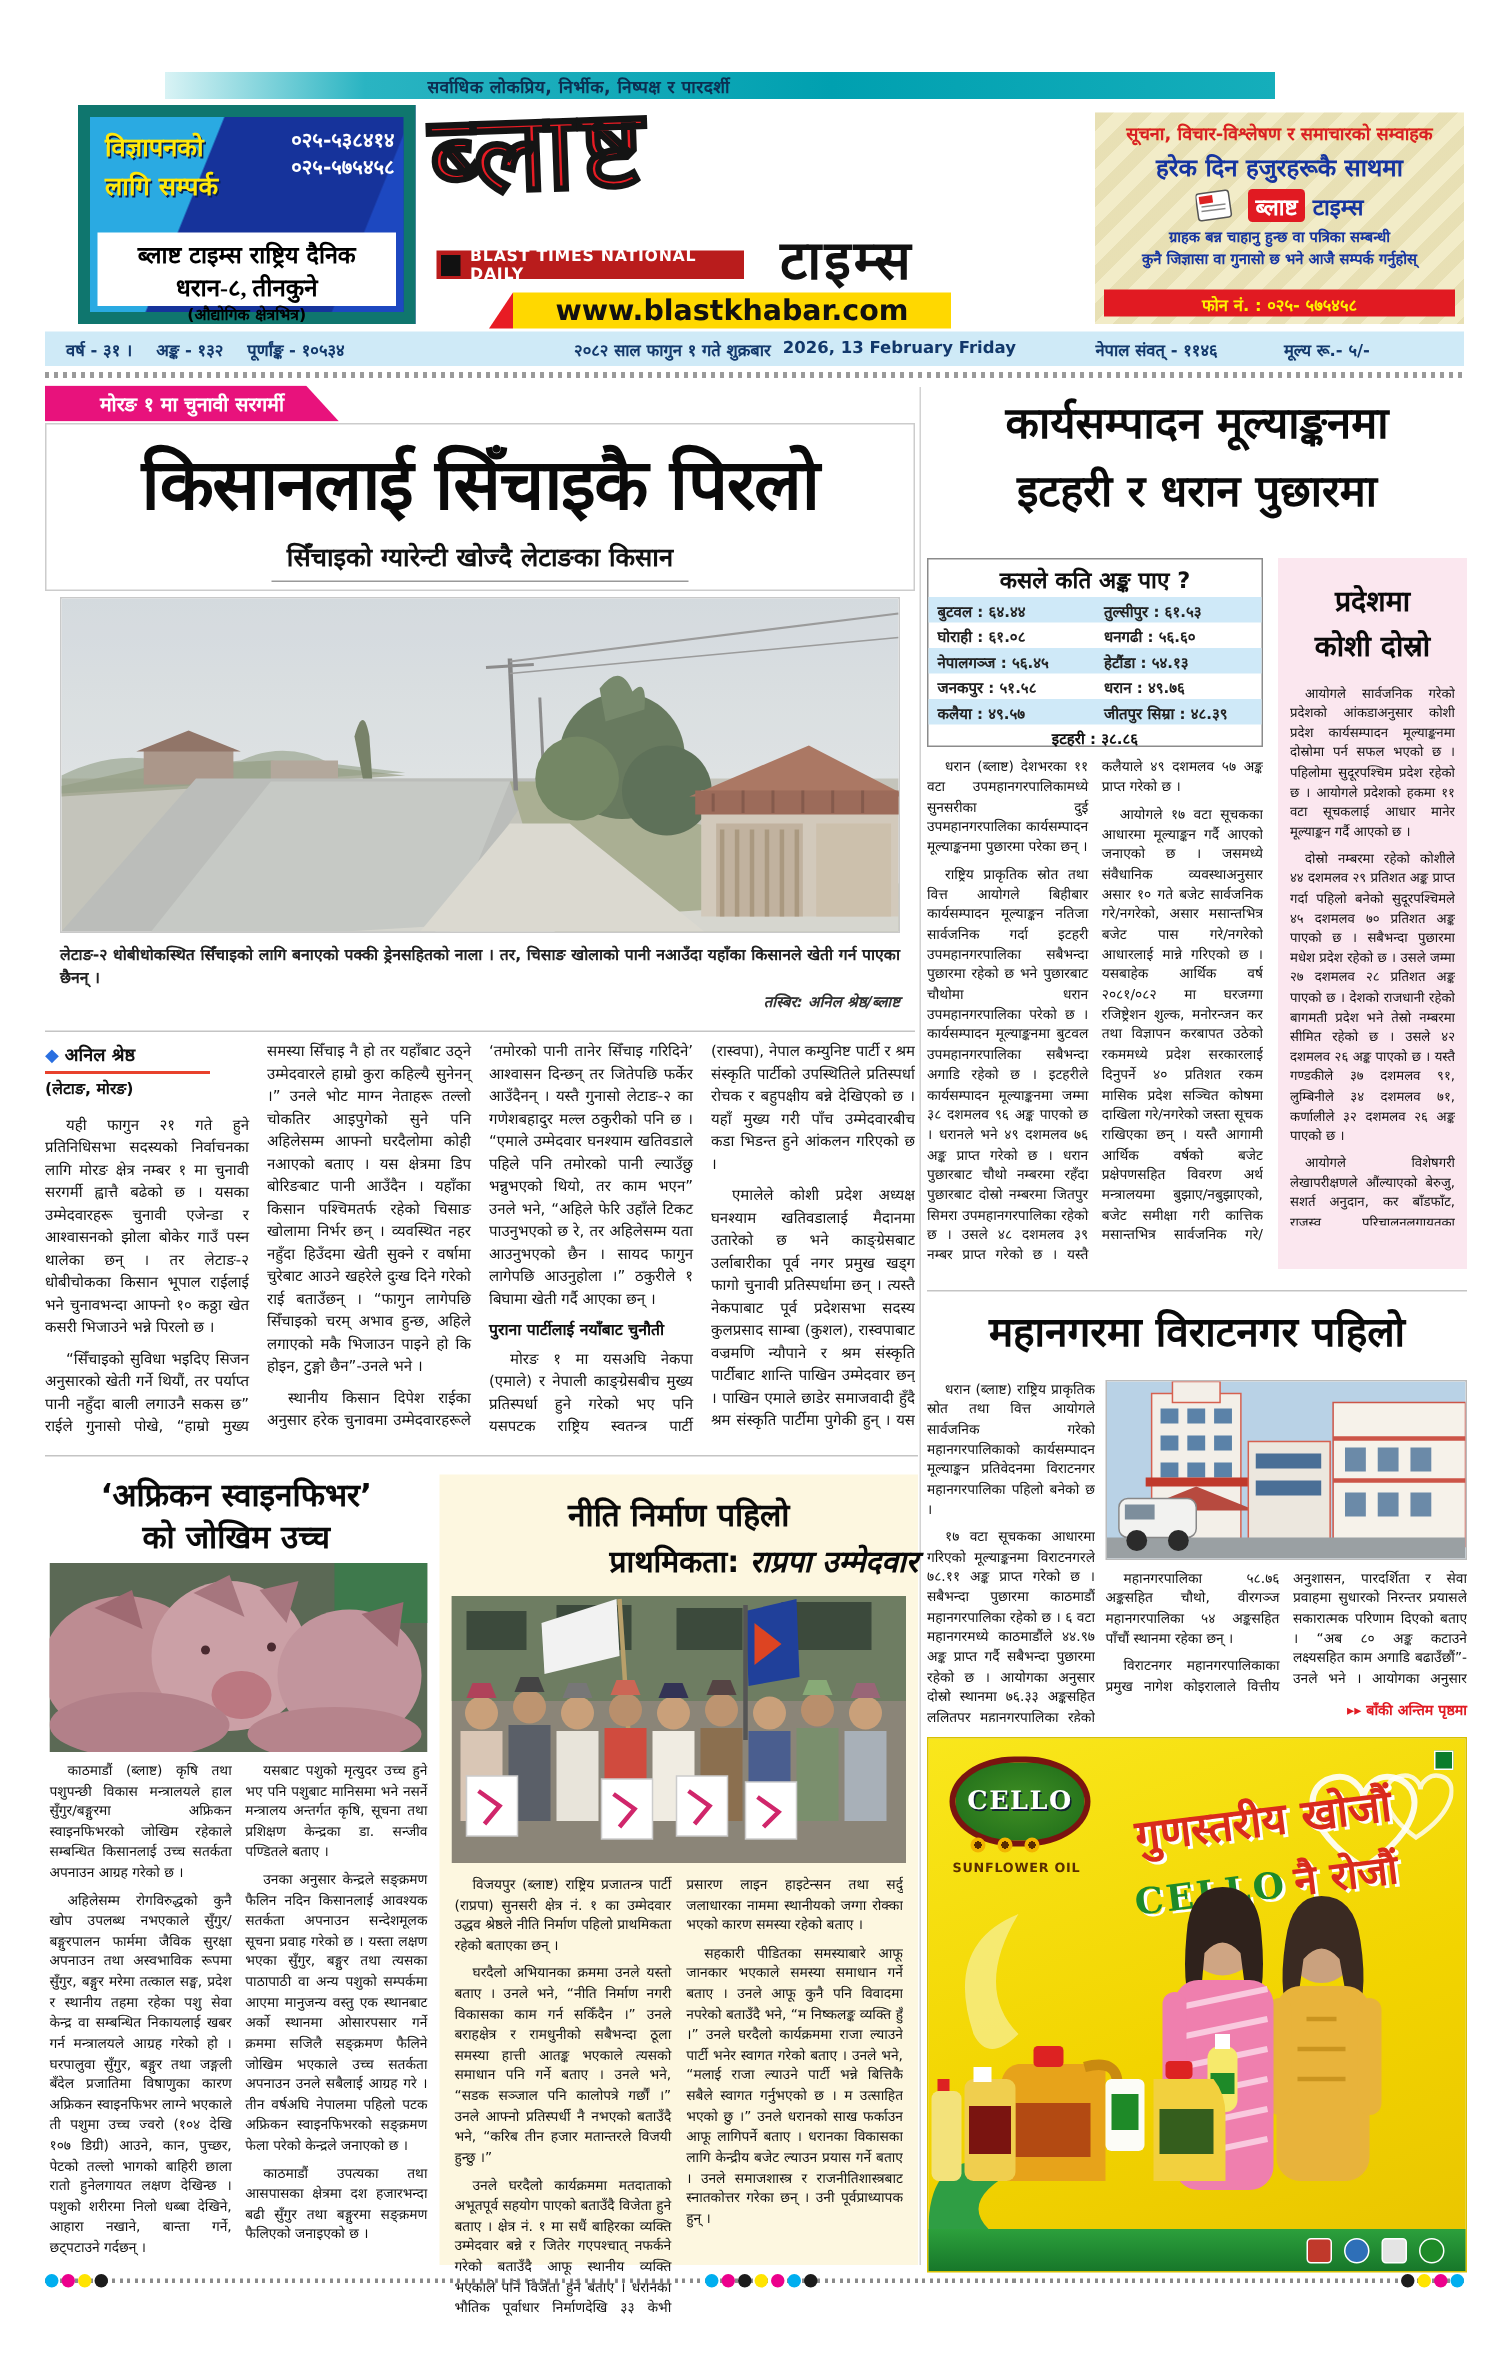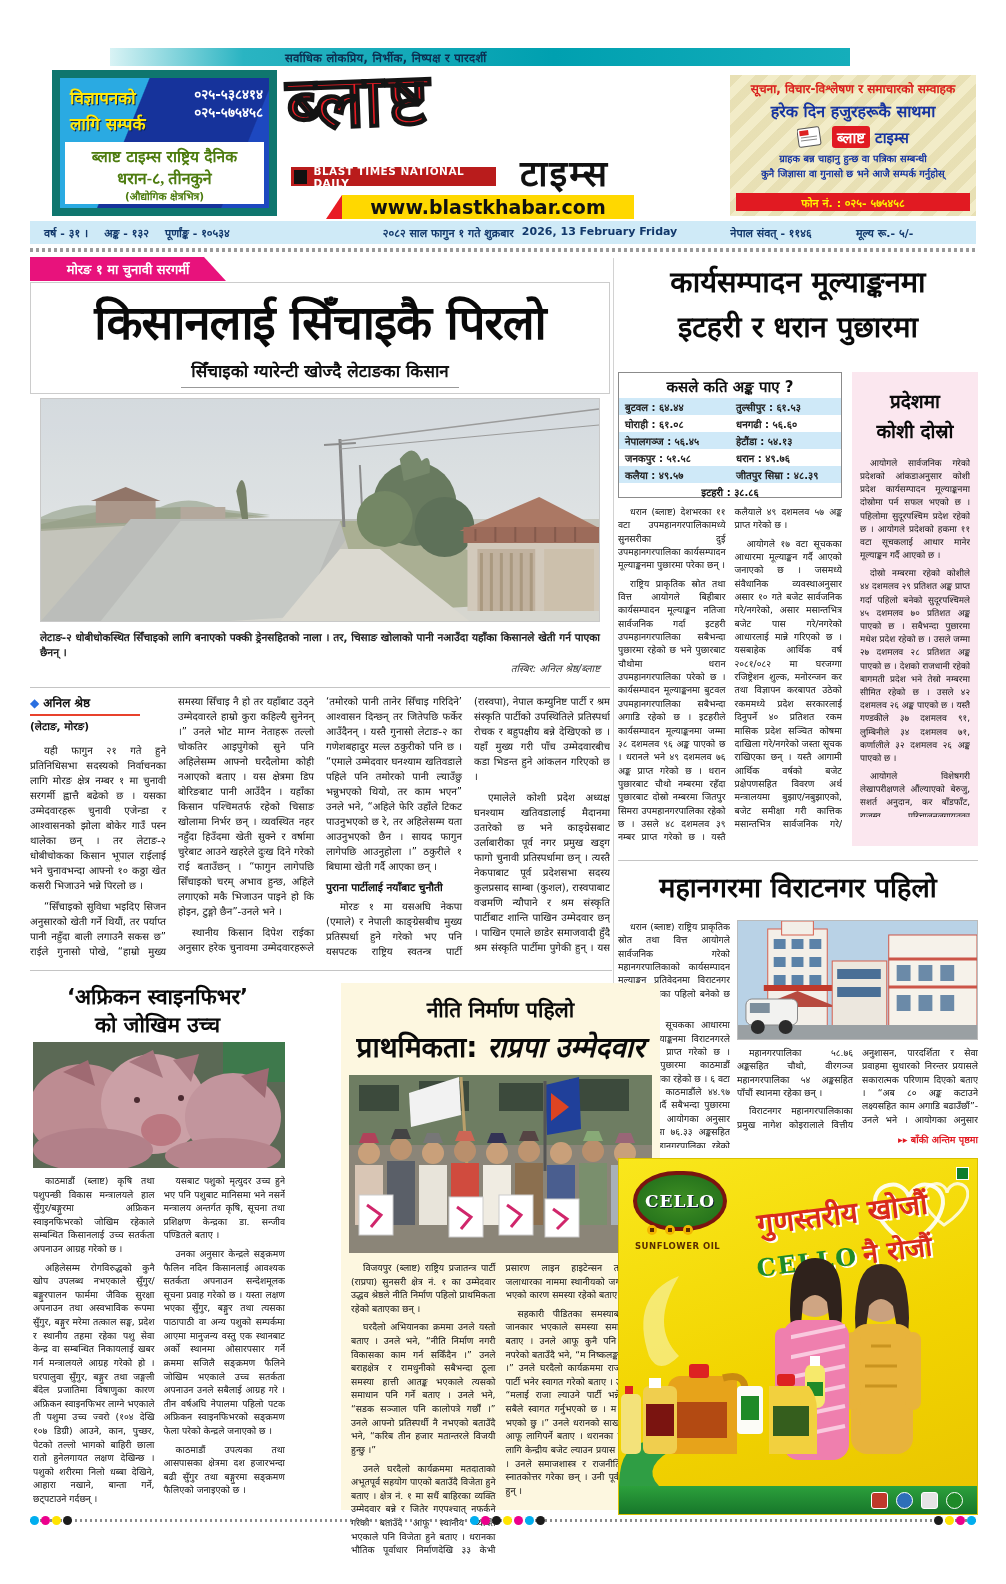--- a/index.html
+++ b/index.html
@@ -16,21 +16,21 @@
   .tagbar span{font-size:11.5px;font-weight:bold;color:#0c2f52;padding-left:175px;letter-spacing:.3px;}
 
   
   .adbox{left:52px;top:70px;width:225px;height:146px;background:#16339b;border:8px solid #0f766e;box-sizing:border-box;padding-left:32px;}
   .adbox .diag{position:absolute;left:0;top:0;width:100%;height:100%;
         background:linear-gradient(112deg, #2aaae2 0 34%, rgba(42,170,226,0) 34.5%),
                    linear-gradient(292deg, #1d48c0 0 18%, rgba(0,0,0,0) 18.5%);}
   .adbox .l1{position:absolute;left:10px;top:8px;font-size:17px;font-weight:bold;color:#ffe70a;text-shadow:1px 1px 0 #052055;}
   .adbox .l2{position:absolute;left:10px;top:34px;font-size:17px;font-weight:bold;color:#ffe70a;text-shadow:1px 1px 0 #052055;}
   .adbox .ph{position:absolute;right:6px;top:7px;text-align:right;font-size:13.5px;font-weight:bold;color:#ffffff;line-height:1.35;}
-  .adbox .band{position:absolute;left:5px;right:5px;bottom:4px;height:62px;background:#ffffff;text-align:center;color:#4d7c0f;}
+  .adbox .band{position:absolute;left:5px;right:5px;bottom:4px;height:49px;background:#ffffff;text-align:center;color:#000000;}
   .adbox .band .n1{font-size:15.5px;font-weight:800;margin-top:3px;}
   .adbox .band .n2{font-size:16px;font-weight:bold;font-family:Liberation Serif, serif;}
   .adbox .band .n3{font-size:10.5px;font-weight:bold;}
 
   
   .logo-dev{left:287px;top:62px;width:330px;height:110px;font-size:72px;font-weight:800;color:#e81c24;
             -webkit-text-stroke:2px #141414;transform:rotate(-2deg);letter-spacing:4px;line-height:1;}
   .logo-times{left:520px;top:148px;font-size:36px;font-weight:800;color:#111;letter-spacing:2px;}
   .logo-strip{left:291px;top:167px;width:205px;height:19px;background:#b91c1c;display:flex;align-items:center;}
   .logo-strip .sq{width:14px;height:14px;background:#111;margin:0 6px 0 3px;}
@@ -64,21 +64,21 @@
 
   
   .kicker{left:30px;top:257px;width:196px;height:24px;background:#e8127c;color:#fff;font-size:13px;font-weight:bold;
           display:flex;align-items:center;justify-content:center;
           clip-path:polygon(0 0, calc(100% - 22px) 0, 100% 100%, 0 100%);}
   .headbox{left:30px;top:282px;width:580px;height:112px;border:1px solid #cccccc;text-align:center;box-sizing:border-box;}
   .headbox .h1{font-size:47px;font-weight:800;color:#0a0a0a;margin-top:6px;letter-spacing:-1px;}
   .headbox .h2{display:inline-block;font-size:17px;font-weight:bold;color:#111;border-bottom:1px solid #999;padding:4px 10px 5px;margin-top:2px;}
   .leadphoto{left:40px;top:398px;width:560px;height:224px;border:1px solid #c9c9c9;box-sizing:border-box;}
   .caption{left:40px;top:630px;width:560px;font-size:10.5px;font-weight:bold;color:#222;line-height:1.45;}
-  .credit{text-align:right;font-style:italic;font-weight:normal;font-size:10px;color:#333;margin-top:2px;}
+  .credit{text-align:right;font-style:italic;font-weight:bold;font-size:10px;color:#333;margin-top:2px;}
   .rule{background:#c4c4c4;height:1px;}
   .vrule{background:#d2d2d2;width:1px;}
   .leadbody{left:30px;top:694px;width:580px;height:274px;column-count:4;column-gap:12px;column-fill:auto;
             font-size:10px;line-height:1.5;}
   .leadbody p{margin:0 0 6px;text-indent:14px;}
   .byline{margin-bottom:8px;}
   .byline .nm{font-size:12px;font-weight:800;color:#111;display:inline-block;}
   .byline .dia{color:#2a6fe0;font-size:12px;margin-right:4px;}
   .byline .redln{width:110px;height:2px;background:#e8412c;margin:2px 0 3px;}
   .byline .pl{font-size:10.5px;font-weight:bold;}
@@ -109,23 +109,23 @@
   .contd{left:852px;top:1133px;width:126px;text-align:right;font-size:9.5px;font-weight:800;color:#e11a22;}
 
   
   .swine-head{left:30px;top:983px;width:255px;text-align:center;font-size:21px;font-weight:800;line-height:1.35;color:#0a0a0a;}
   .swine-photo{left:33px;top:1042px;width:252px;height:126px;}
   .swinebody{left:33px;top:1174px;width:252px;height:332px;column-count:2;column-gap:9px;column-fill:auto;
              font-size:9.2px;line-height:1.48;}
   .swinebody p{margin:0 0 5px;text-indent:12px;}
 
   
-  .rppbox{left:293px;top:983px;width:319px;height:527px;background:#fdf7e0;box-sizing:border-box;margin-left:48px;}
+  .rppbox{left:293px;top:983px;width:319px;height:527px;background:#fdf7e0;box-sizing:border-box;}
   .rpp-h1{text-align:center;font-size:21px;font-weight:800;margin-top:12px;color:#0a0a0a;}
-  .rpp-h2{text-align:center;font-size:28px;font-weight:800;margin-top:4px;color:#0a0a0a;}
+  .rpp-h2{text-align:right;font-size:20px;font-weight:800;margin-top:4px;color:#0a0a0a;}
   .rpp-h2 em{font-style:italic;}
   .rpp-photo{margin:10px auto 0;width:303px;height:178px;display:block;}
   .rppbody{margin:8px 10px 0;height:300px;column-count:2;column-gap:10px;column-fill:auto;
            font-size:9.2px;line-height:1.48;overflow:hidden;text-align:justify;}
   .rppbody p{margin:0 0 5px;text-indent:12px;}
 
   
   .cello{left:618px;top:1158px;width:360px;height:357px;background:linear-gradient(160deg,#f9e71c,#f2d400 55%,#e9c400);
          border:1px solid #d8c000;box-sizing:border-box;}
   .cello .greensq{position:absolute;right:8px;top:8px;width:11px;height:11px;background:#0b7d2c;border:1px solid #fff;}

